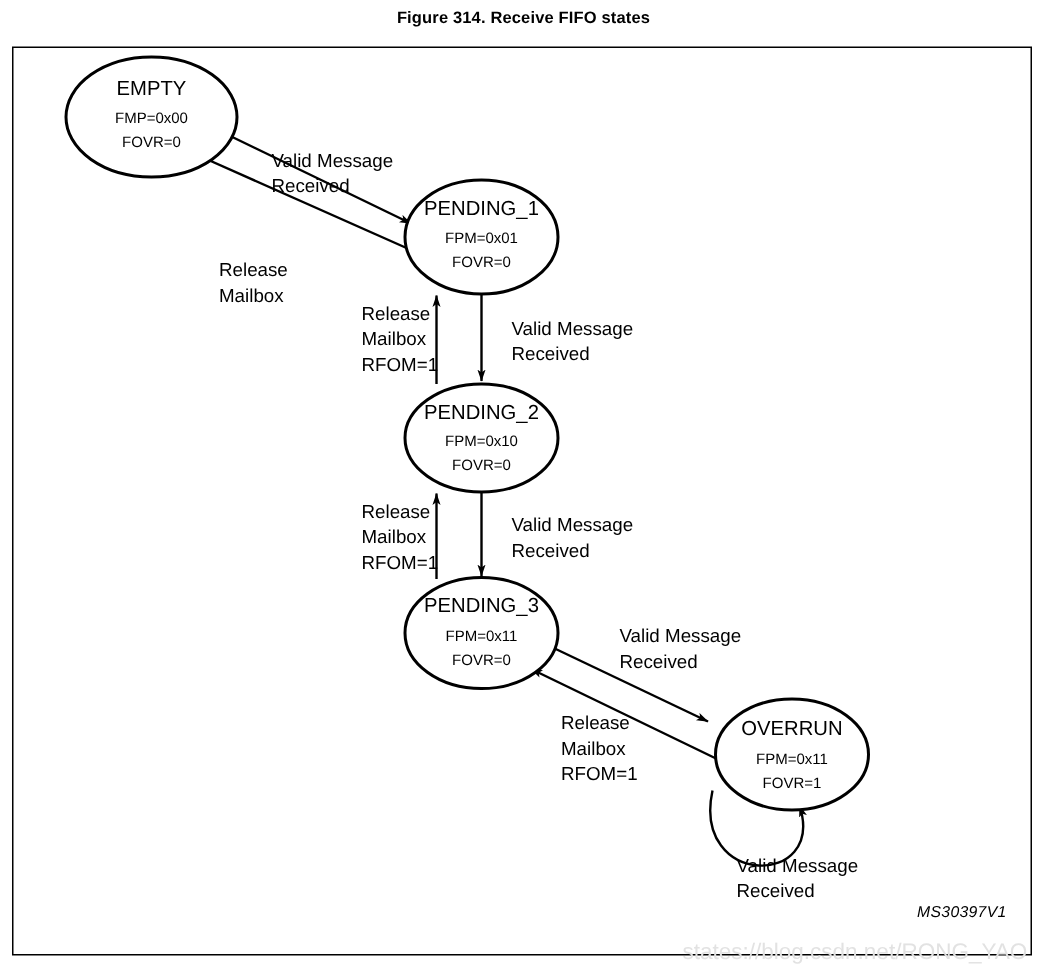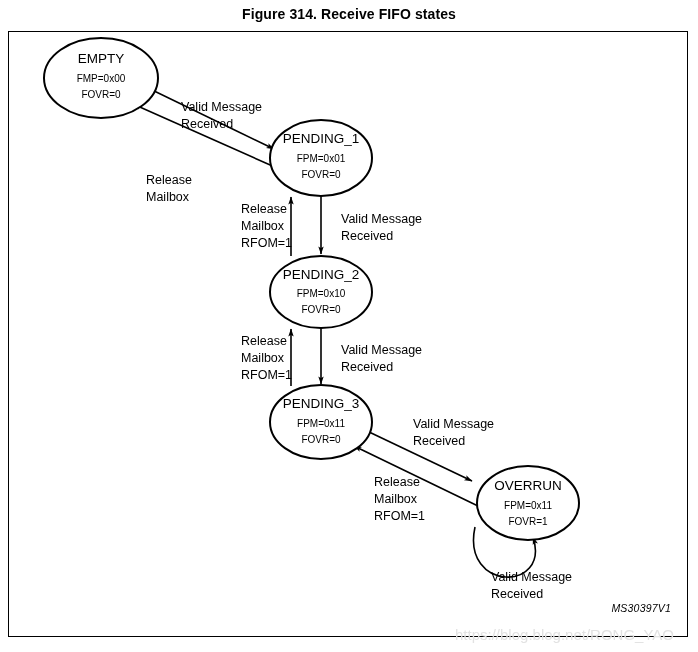--- a/index.html
+++ b/index.html
@@ -19,21 +19,21 @@
     position: relative;
     width: 698px;
     height: 652px;
   }
   #figure-title {
     position: absolute;
     left: 0;
     top: 6px;
     width: 698px;
     text-align: center;
-    font-size: 14px;
+    font-size: 11px;
     font-weight: bold;
     letter-spacing: 0.1px;
     color: #000000;
   }
   #figure-frame {
     position: absolute;
     left: 8px;
     top: 31px;
     width: 680px;
     height: 606px;
@@ -232,15 +232,15 @@
         <text class="node-reg" x="519" y="477" text-anchor="middle">FPM=0x11</text>
         <text class="node-reg" x="519" y="493" text-anchor="middle">FOVR=1</text>
       </g>
 
     </svg>
 
     <div id="figure-id">MS30397V1</div>
 
   </div>
 
-  <div id="watermark">https://blog.blog.net/RONG_YAO</div>
+  <div id="watermark">states://blog.csdn.net/RONG_YAO</div>
 
 </div>
 
 </body></html>

